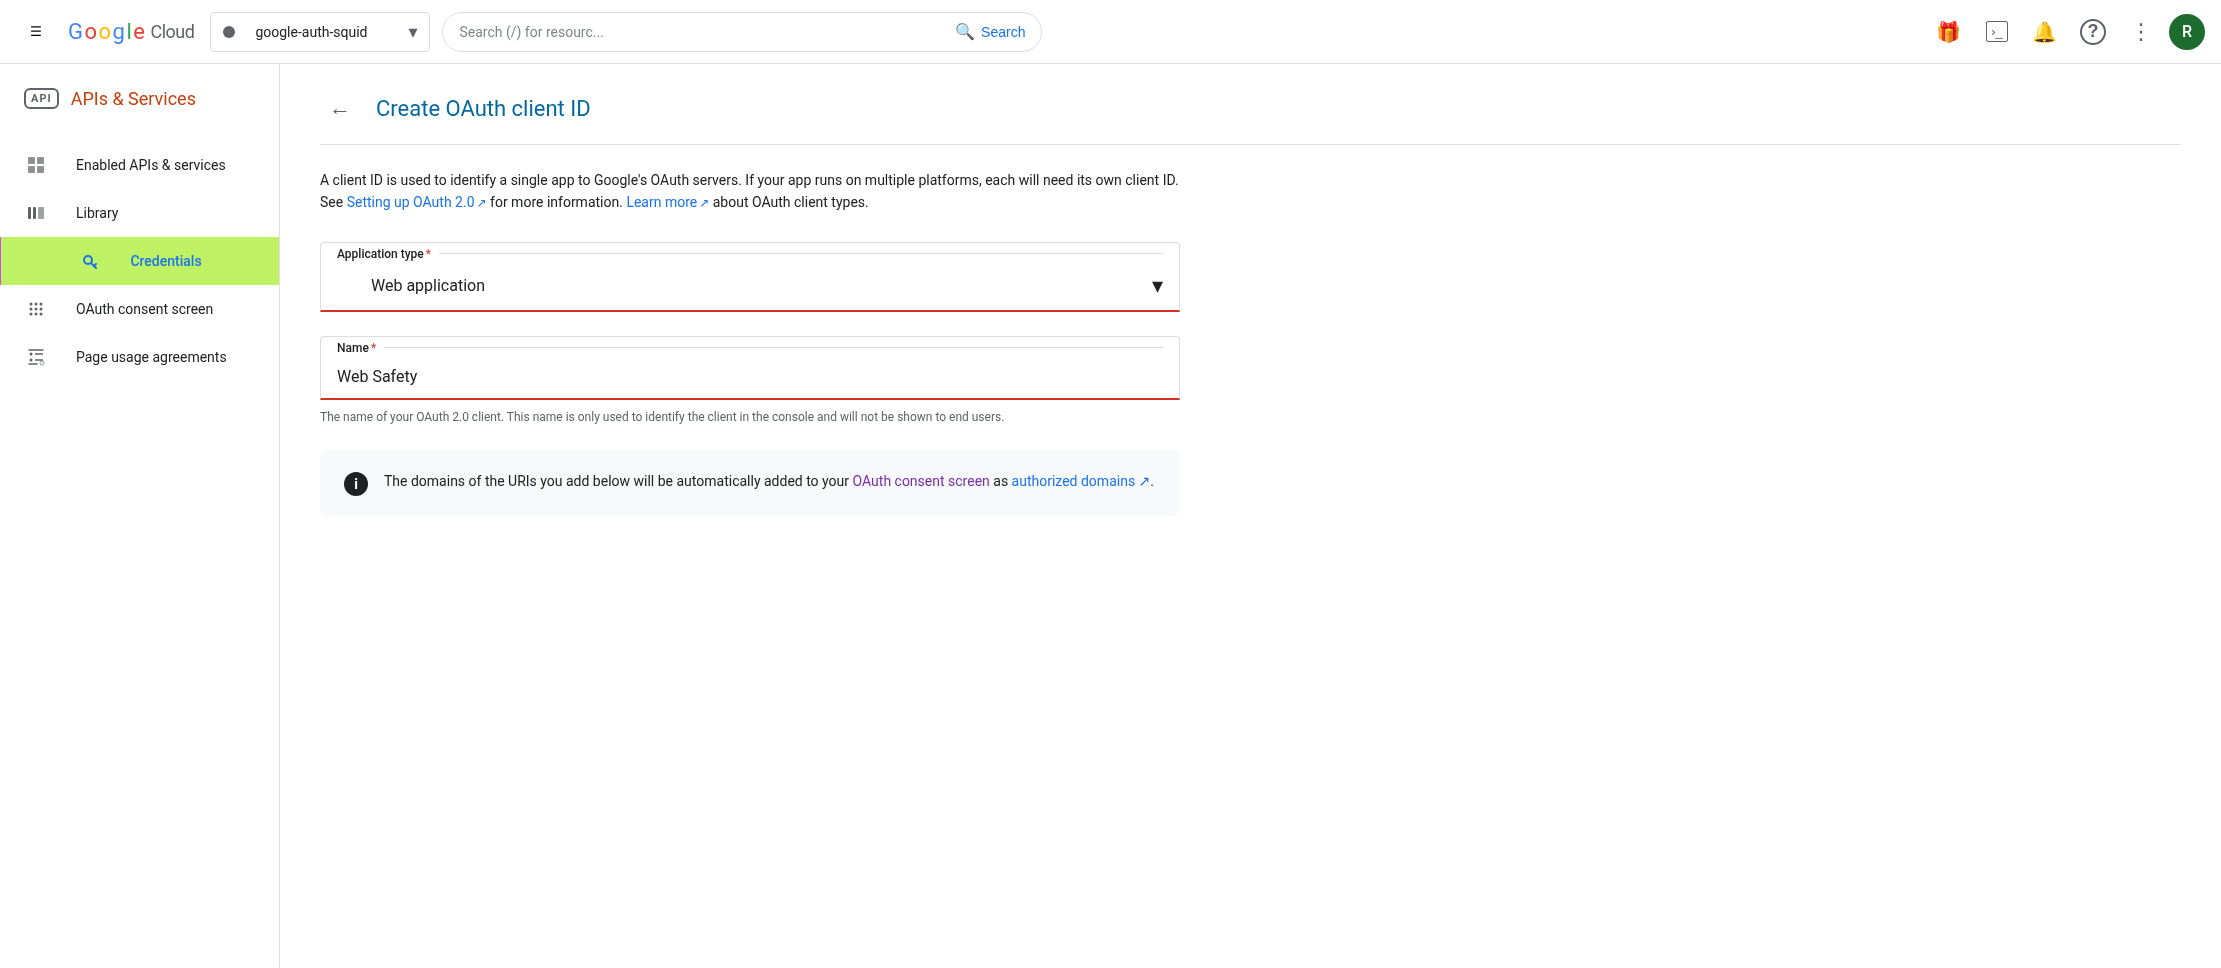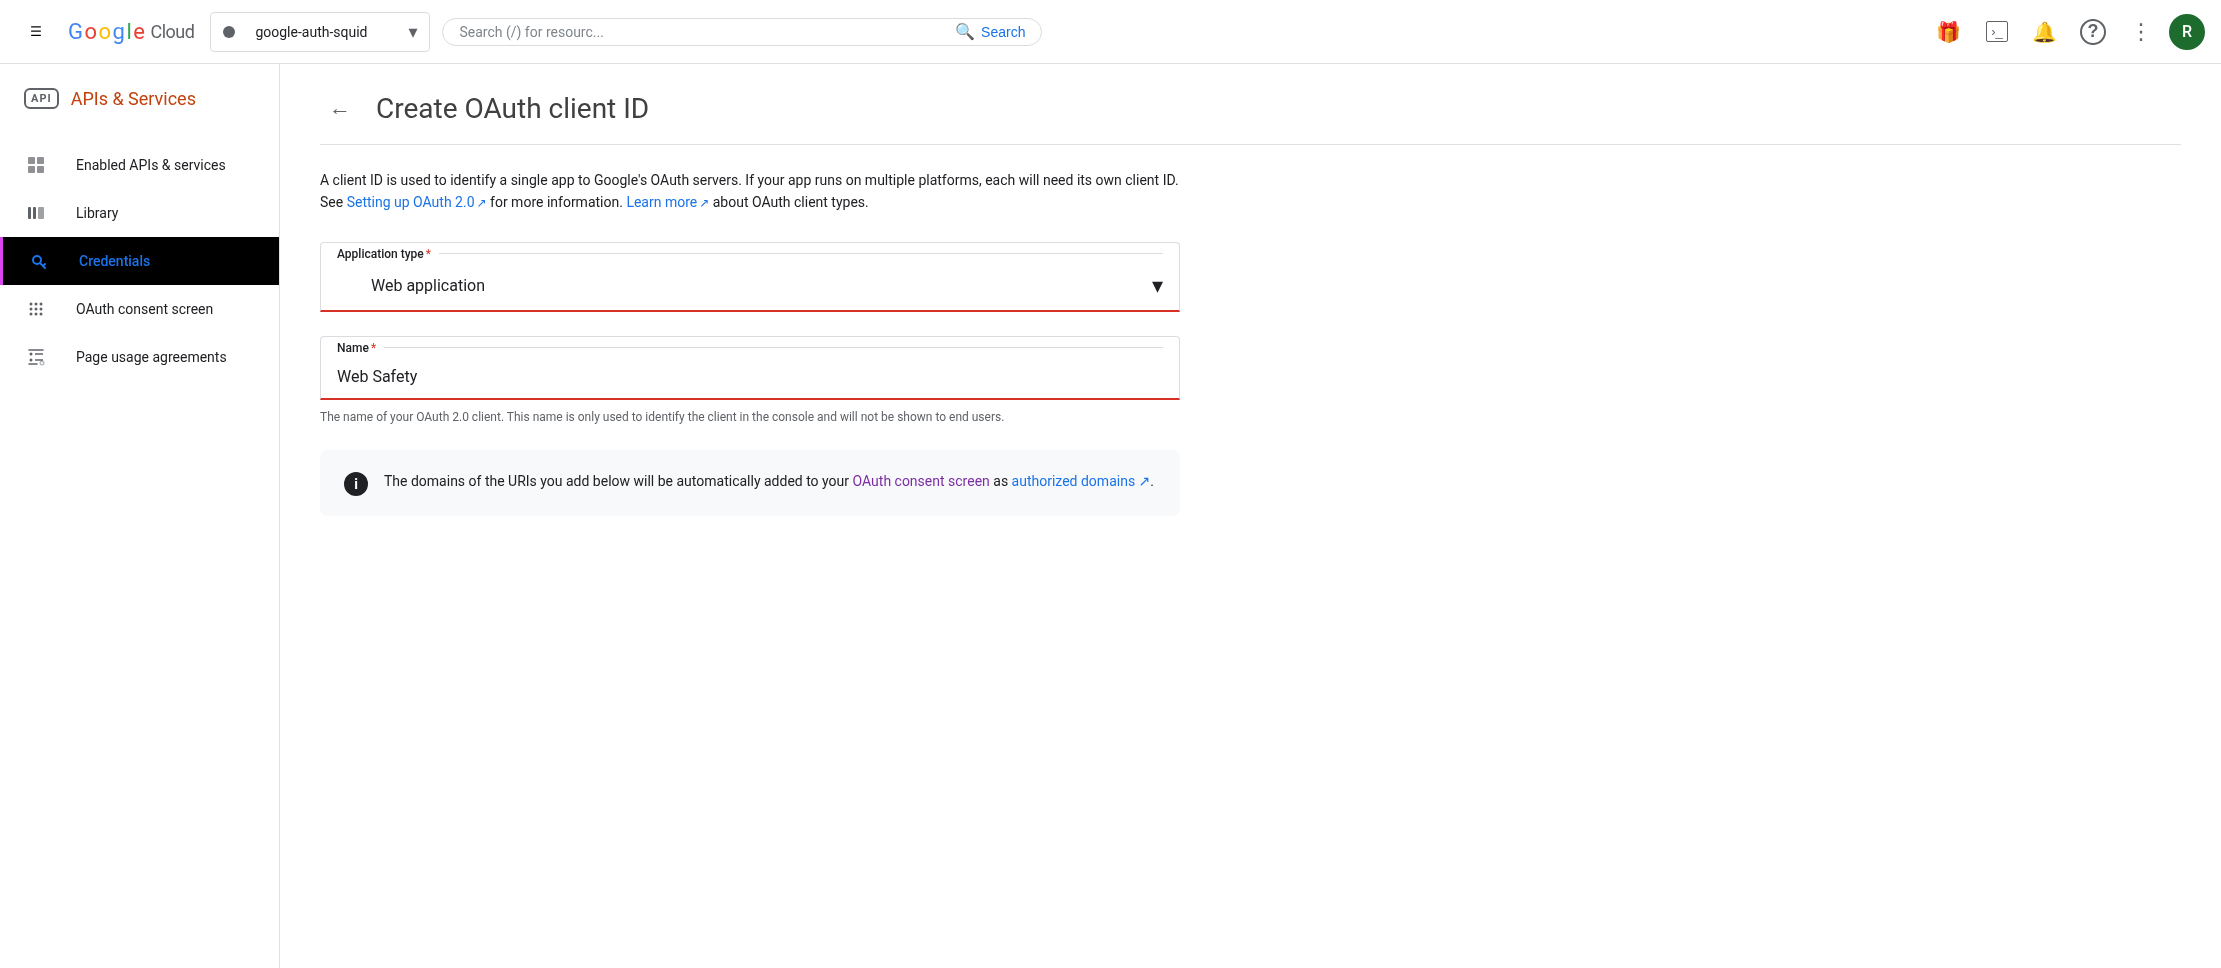--- a/index.html
+++ b/index.html
@@ -47,21 +47,21 @@
     }
     .project-dot {
       width: 12px; height: 12px; border-radius: 50%; background: #5f6368;
     }
     .project-name { font-size: 14px; color: #202124; flex: 1; }
     .project-arrow { color: #5f6368; font-size: 18px; }
 
     .search-bar {
       display: flex; align-items: center;
       border: 1px solid #dadce0; border-radius: 24px;
-      padding: 0 16px; height: 28px; flex: 1; max-width: 600px;
+      padding: 0 16px; height: 40px; flex: 1; max-width: 600px;
       gap: 8px; cursor: text;
     }
     .search-placeholder { color: #80868b; font-size: 14px; flex: 1; }
     .search-button {
       display: flex; align-items: center; gap: 6px;
       color: #1a73e8; font-size: 14px; font-weight: 500;
       cursor: pointer; border: none; background: none; padding: 0;
     }
 
     .nav-icons {
@@ -108,22 +108,23 @@
       font-size: 18px; font-weight: 400; color: #c2410c;
     }
     .sidebar-nav { padding-top: 8px; }
     .sidebar-item {
       display: flex; align-items: center; gap: 28px;
       padding: 12px 24px; cursor: pointer;
       position: relative; color: #202124;
       text-decoration: none;
     }
     .sidebar-item.active {
-      background: #000000; color: #1a73e8;
-      border-left: 3px solid #d946ef;
+      background: #bef264; color: #1a73e8;
+      border-left: 1px solid #d946ef;
+      justify-content: center;
     }
     .sidebar-item.active .sidebar-item-label { color: #1a73e8; font-weight: 500; }
     .sidebar-item-icon { width: 24px; height: 24px; display: flex; align-items: center; justify-content: center; color: #5f6368; font-size: 18px; }
     .sidebar-item.active .sidebar-item-icon { color: #1a73e8; }
     .sidebar-item-label { font-size: 14px; }
 
     
     .main-content {
       flex: 1;
       padding: 24px 40px;
@@ -134,21 +135,21 @@
       margin-bottom: 24px;
       padding-bottom: 16px;
       border-bottom: 1px solid #e0e0e0;
     }
     .back-btn {
       width: 40px; height: 40px;
       display: flex; align-items: center; justify-content: center;
       cursor: pointer; border-radius: 50%; border: none; background: none;
       color: #5f6368; font-size: 22px;
     }
-    .page-title { font-size: 28px; font-weight: 400; color: #404040; }
+    .page-title { font-size: 22px; font-weight: 400; color: #0369a1; }
 
     .description-text {
       font-size: 14px; line-height: 1.6; color: #202124;
       max-width: 860px; margin-bottom: 28px;
     }
     .description-text a { color: #1a73e8; text-decoration: none; }
     .ext-link-icon { font-size: 12px; vertical-align: middle; margin-left: 2px; }
 
     
     .form-section { max-width: 860px; }

